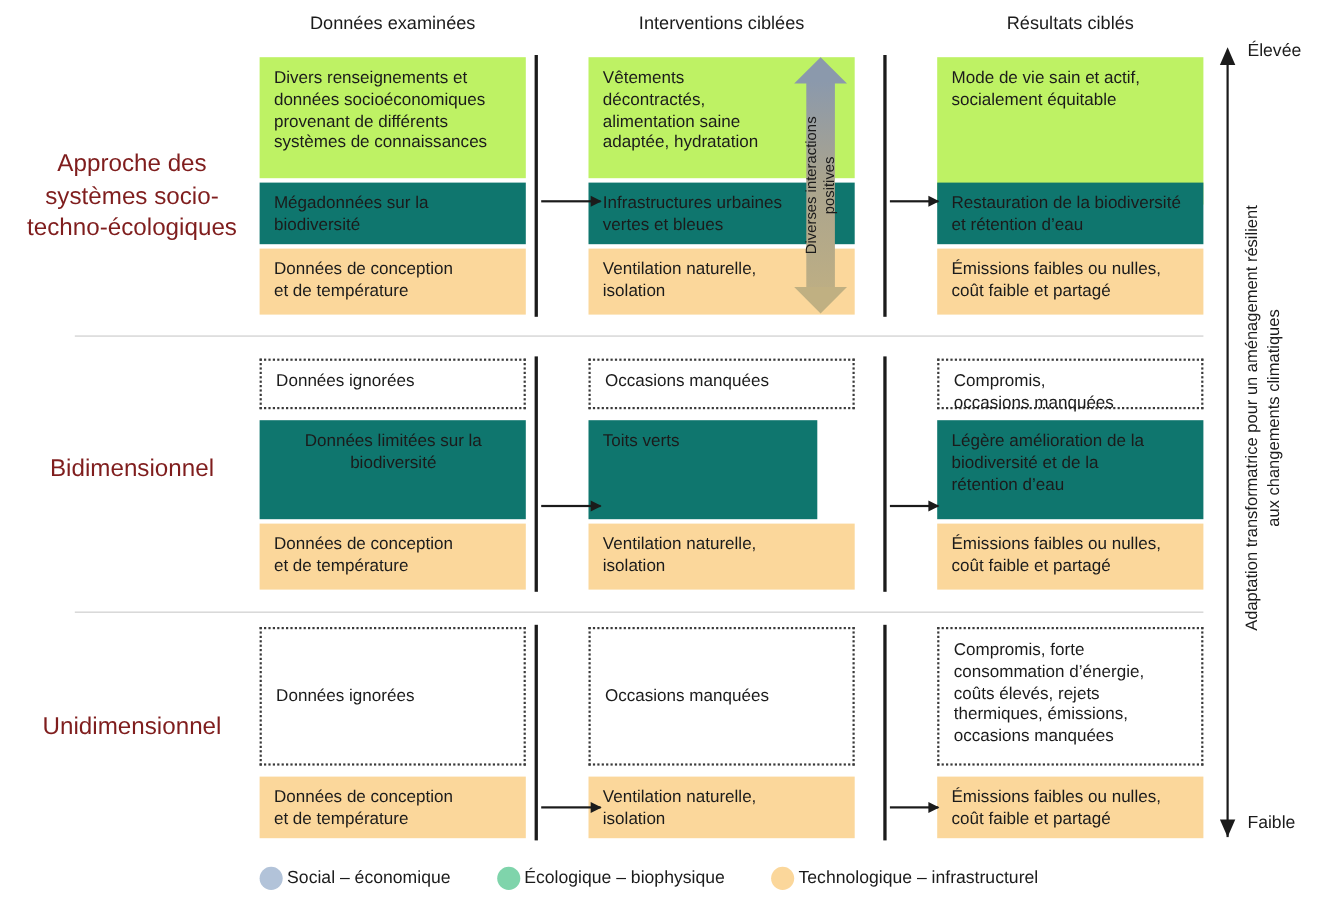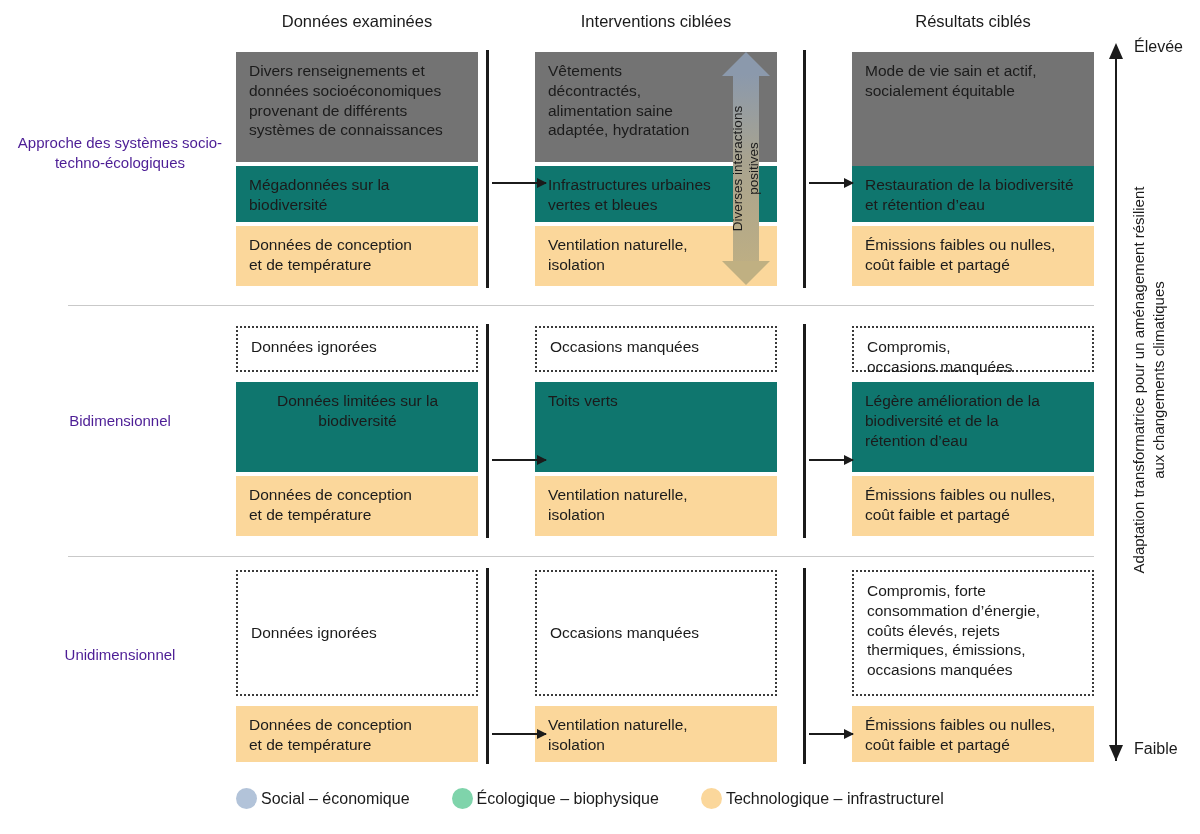--- a/index.html
+++ b/index.html
@@ -22,39 +22,39 @@
     text-align: center;
     color: #1b1b1b;
   }
   #hdr0 { left: 236px; width: 242px; }
   #hdr1 { left: 535px; width: 242px; }
   #hdr2 { left: 852px; width: 242px; }
 
   
   .row-label {
     position: absolute;
-    font-size: 15px;
+    font-size: 22px;
     text-align: center;
     line-height: 1.35;
-    color: #4c1d95;
+    color: #7f1d1d;
   }
   #rl0 { left: 8px;  top: 133px; width: 224px; }
   #rl1 { left: 8px;  top: 411px; width: 224px; }
   #rl2 { left: 8px;  top: 645px; width: 224px; }
 
   
   .box {
     position: absolute;
     font-size: 15.5px;
     line-height: 1.28;
     padding: 9px 12px 9px 13px;
     color: #1b1b1b;
     white-space: pre-line;
   }
-  .b-social  { background: #737373; }
+  .b-social  { background: #bef264; }
   .b-eco     { background: #0f766e; }
   .b-tech    { background: #fbd79b; }
   .b-empty   { background: #ffffff; border: 2px dotted #3a3a3a; }
 
   
   .vline {
     position: absolute;
     width: 2.5px;
     background: #1b1b1b;
   }
@@ -252,21 +252,21 @@
 
 <div class="hdiv" style="top:305px;"></div>
 
 <div class="box b-empty" style="left:236px; top:326px; width:242px; height:46px;">Données ignorées</div>
 <div class="box b-eco" style="left:236px; top:382px; width:242px; height:90px;text-align:center;">Données limitées sur la
 biodiversité</div>
 <div class="box b-tech" style="left:236px; top:476px; width:242px; height:60px;">Données de conception
 et de température</div>
 
 <div class="box b-empty" style="left:535px; top:326px; width:242px; height:46px;">Occasions manquées</div>
-<div class="box b-eco" style="left:535px; top:382px; width:242px; height:90px;">Toits verts</div>
+<div class="box b-eco" style="left:535px; top:382px; width:208px; height:90px;">Toits verts</div>
 <div class="box b-tech" style="left:535px; top:476px; width:242px; height:60px;">Ventilation naturelle,
 isolation</div>
 
 <div class="box b-empty" style="left:852px; top:326px; width:242px; height:46px;">Compromis,
 occasions manquées</div>
 <div class="box b-eco" style="left:852px; top:382px; width:242px; height:90px;">Légère amélioration de la
 biodiversité et de la
 rétention d’eau</div>
 <div class="box b-tech" style="left:852px; top:476px; width:242px; height:60px;">Émissions faibles ou nulles,
 coût faible et partagé</div>

